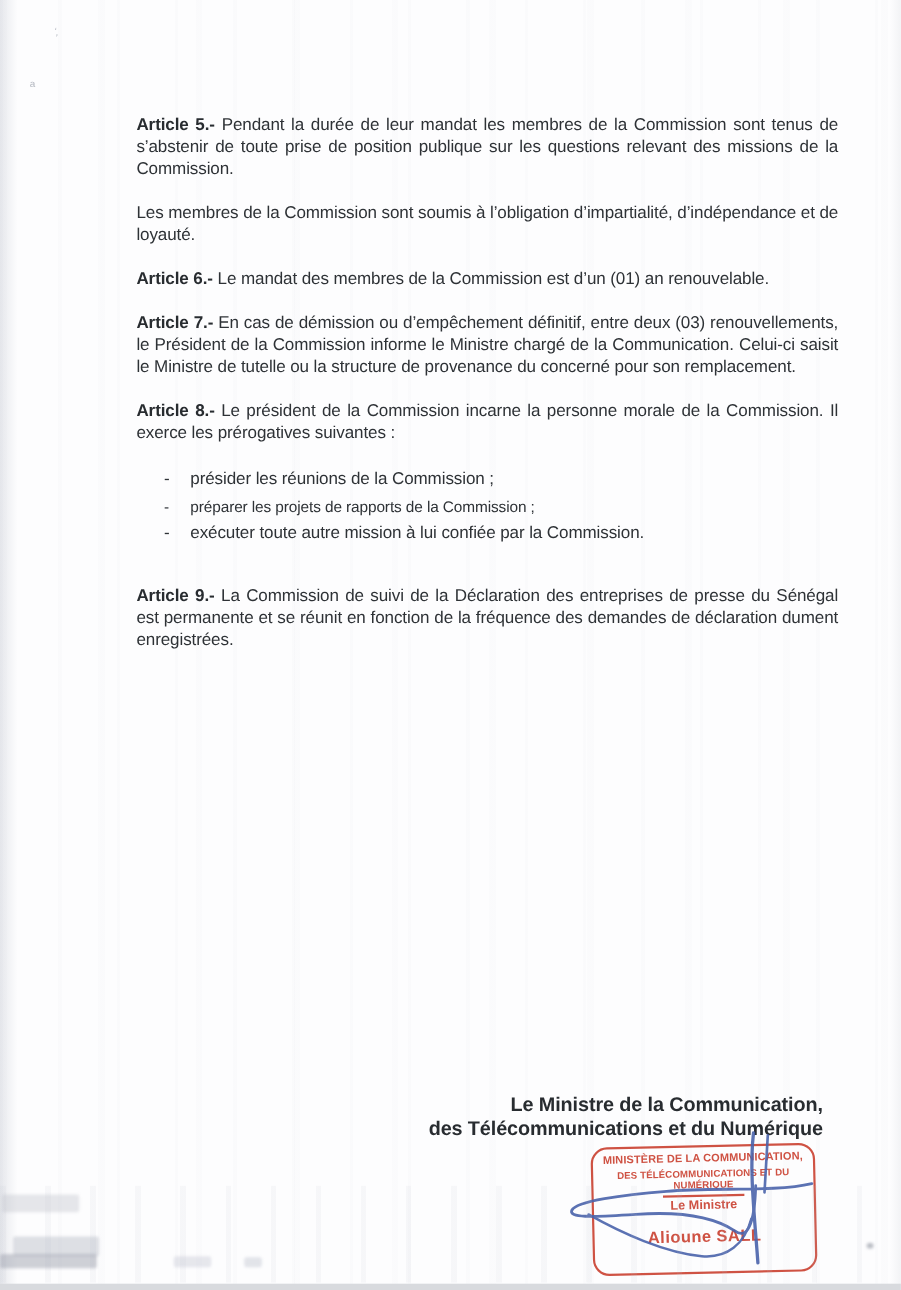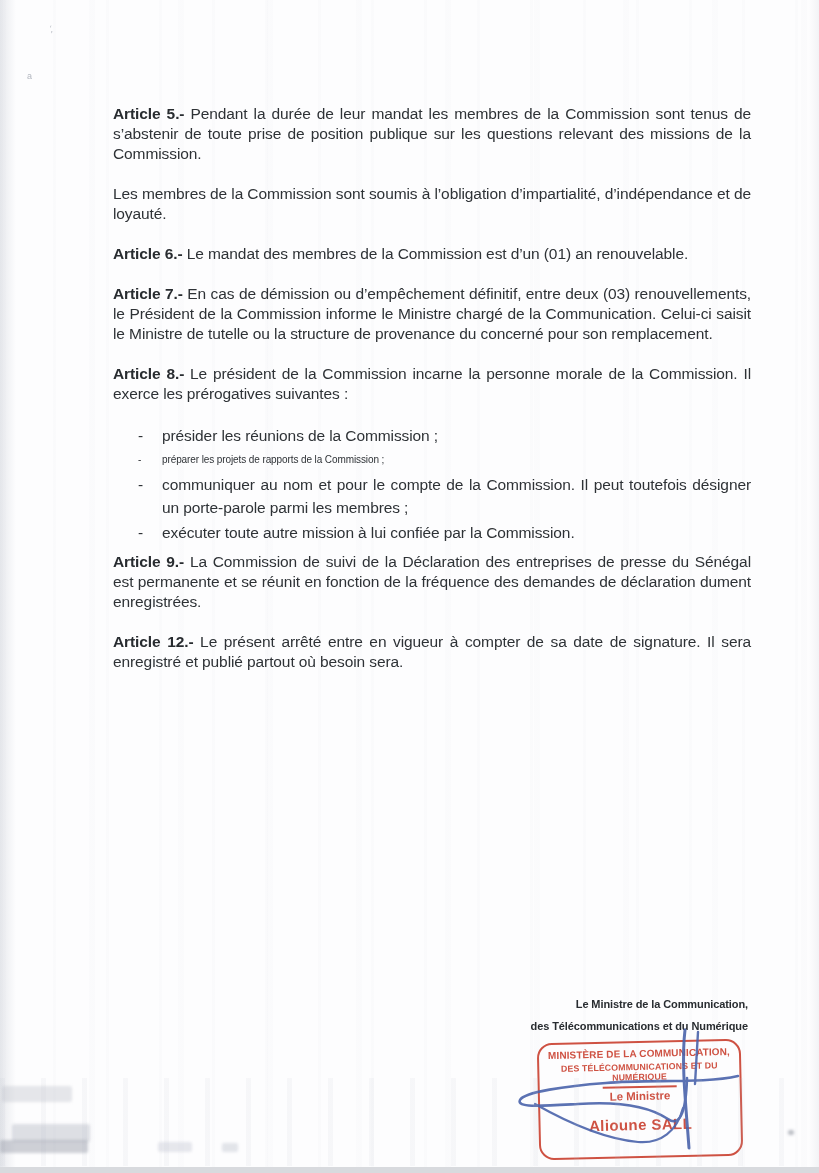--- a/index.html
+++ b/index.html
@@ -16,32 +16,32 @@
     background:linear-gradient(90deg, rgba(205,208,216,0.45), rgba(205,208,216,0.0));}
   .edge-right{position:absolute;right:0;top:0;width:10px;height:1173px;
     background:linear-gradient(270deg, rgba(210,213,220,0.25), rgba(210,213,220,0.0));}
   .speck{position:absolute;color:#9aa0ab;font-size:9px;line-height:9px;opacity:0.75;}
   .smudge{position:absolute;border-radius:2px;filter:blur(1.5px);}
   .bottom-strip{position:absolute;left:0;bottom:0;width:819px;height:6px;background:#d8dade;}
   .bottom-band{position:absolute;left:0;top:1078px;width:819px;height:88px;pointer-events:none;
     background:repeating-linear-gradient(90deg, rgba(186,190,202,0.10) 0 5px, rgba(0,0,0,0) 5px 41px);}
 
   
-  .doc{position:absolute;left:113px;top:104px;width:638px;color:#2e3236;
+  .doc{position:absolute;left:124px;top:104px;width:638px;color:#2e3236;
        font-size:15.5px;line-height:20px;letter-spacing:-0.1px;text-align:justify;}
   .doc p{margin:0 0 20px 0;}
   .lbl{font-weight:bold;color:#282c30;}
-  ul.bullets{list-style:none;margin:2px 0 8px 0;padding:0;line-height:23px;}
+  ul.bullets{list-style:none;margin:2px 0 36px 0;padding:0;line-height:23px;}
   ul.bullets li{position:relative;padding-left:49px;margin:0 0 2px 0;text-align:justify;}
   ul.bullets li::before{content:"-";position:absolute;left:25px;top:0;}
-  ul.bullets li.small{font-size:10px;line-height:22px;}
+  ul.bullets li.small{font-size:14px;line-height:22px;}
 
   
   .sig-block{position:absolute;right:71px;top:993px;text-align:right;
-    font-weight:bold;color:#282c30;font-size:11px;line-height:22px;letter-spacing:-0.1px;}
+    font-weight:bold;color:#282c30;font-size:18px;line-height:22px;letter-spacing:-0.1px;}
 
   
   .stamp{position:absolute;left:538px;top:1041px;width:204px;height:117px;
     border:2.5px solid #cb4434;border-radius:15px;transform:rotate(-1.3deg);
     color:#cb4434;text-align:center;box-sizing:border-box;opacity:0.92;}
   .stamp-l1{margin-top:5px;font-size:10px;font-weight:bold;letter-spacing:0.1px;}
   .stamp-l2{margin-top:3px;font-size:8.8px;font-weight:bold;letter-spacing:0.1px;}
   .stamp-rule{width:74px;border-top:2px solid #cb4434;margin:4px auto 0;}
   .stamp-l3{margin-top:2px;font-size:11.5px;font-weight:bold;}
   .stamp-l4{margin-top:14px;font-size:15px;font-weight:bold;letter-spacing:0.4px;}
@@ -67,31 +67,29 @@
 
     <p><b class="lbl">Article 6.-</b> <span>Le mandat des membres de la Commission est d’un (01) an renouvelable.</span></p>
 
     <p><b class="lbl">Article 7.-</b> <span>En cas de démission ou d’empêchement définitif, entre deux (03) renouvellements, le Président de la Commission informe le Ministre chargé de la Communication. Celui-ci saisit le Ministre de tutelle ou la structure de provenance du concerné pour son remplacement.</span></p>
 
     <p><b class="lbl">Article 8.-</b> <span>Le président de la Commission incarne la personne morale de la Commission. Il exerce les prérogatives suivantes :</span></p>
 
     <ul class="bullets">
       <li>présider les réunions de la Commission ;</li>
       <li class="small">préparer les projets de rapports de la Commission ;</li>
-      <li>communiquer au nom et pour le compte de la Commission. Il peut toutefois désigner un porte-parole parmi les membres ;</li>
       <li>exécuter toute autre mission à lui confiée par la Commission.</li>
     </ul>
 
     <p><b class="lbl">Article 9.-</b> <span>La Commission de suivi de la Déclaration des entreprises de presse du Sénégal est permanente et se réunit en fonction de la fréquence des demandes de déclaration dument enregistrées.</span></p>
 
 
 
 
 
-    <p><b class="lbl">Article 12.-</b> <span>Le présent arrêté entre en vigueur à compter de sa date de signature. Il sera enregistré et publié partout où besoin sera.</span></p>
   </div>
 
   <div class="sig-block">
     <div>Le Ministre de la Communication,</div>
     <div>des Télécommunications et du Numérique</div>
   </div>
 
   <div class="stamp">
     <div class="stamp-l1">MINISTÈRE DE LA COMMUNICATION,</div>
     <div class="stamp-l2">DES TÉLÉCOMMUNICATIONS ET DU NUMÉRIQUE</div>

